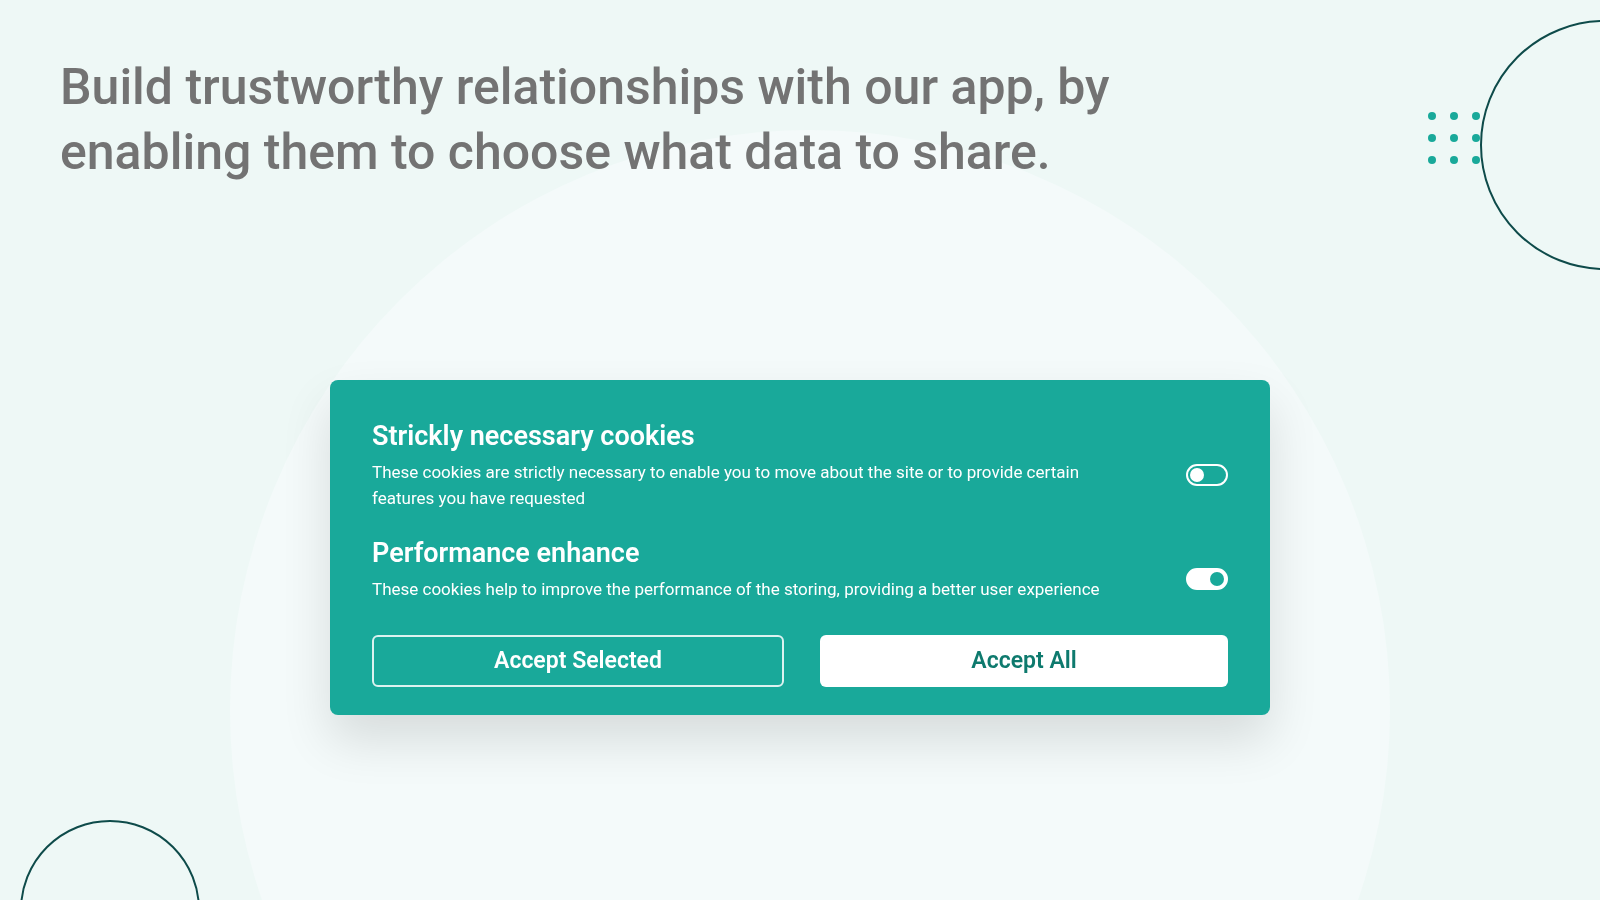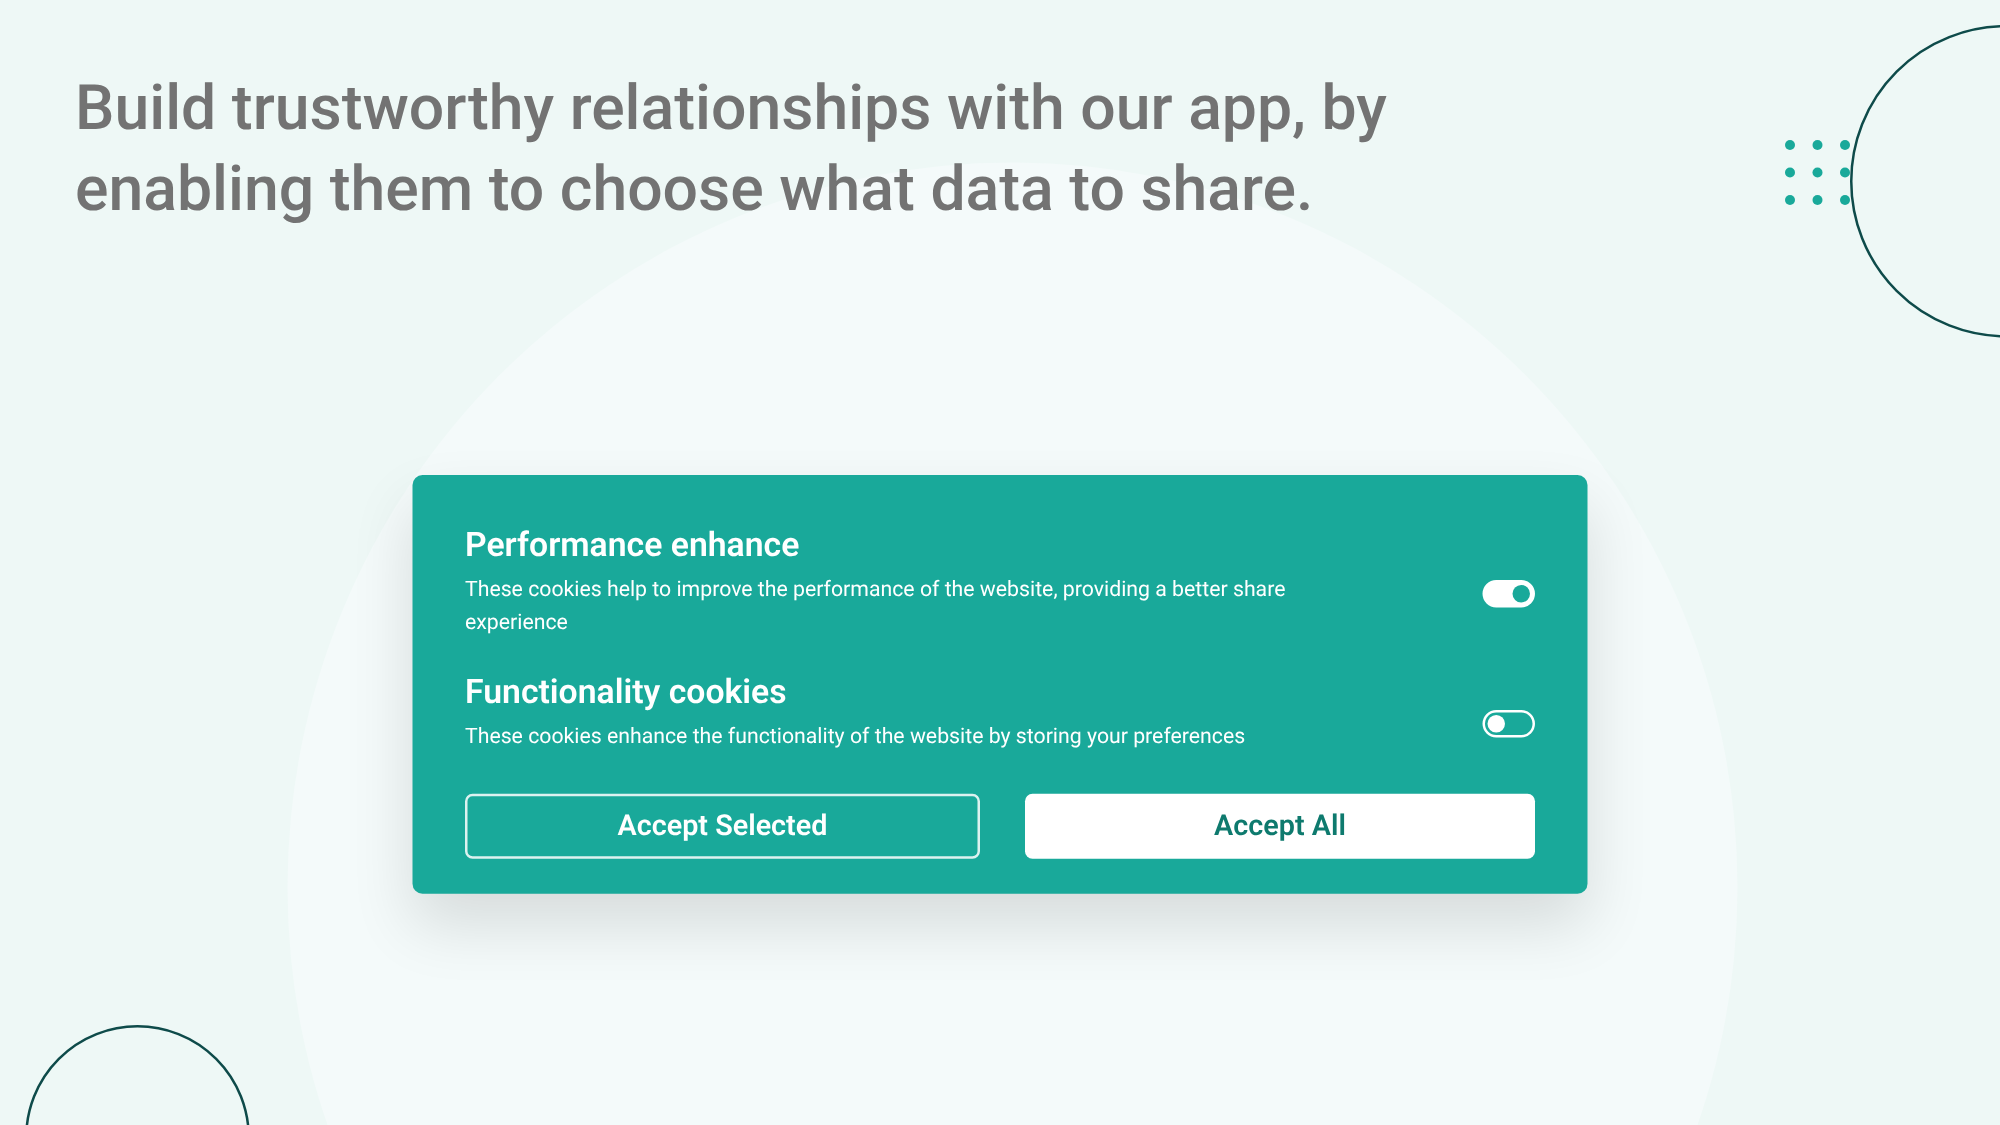--- a/index.html
+++ b/index.html
@@ -181,31 +181,31 @@
     <span></span>
   <span></span>
     <span></span>
     <span></span>
 </div>
 
 <h1 class="headline">Build trustworthy relationships with our app, by enabling them to choose what data to share.</h1>
 
 <div class="cookie-panel">
 
+  <div class="cookie-row">
+    <div class="cookie-title">Strickly necessary cookies</div>
+    <div class="cookie-desc">These cookies are strictly necessary to enable you to move about the site or to provide certain features you have  requested</div>
+    <div class="toggle off"></div>
+  </div>
 
   <div class="cookie-row">
     <div class="cookie-title">Performance enhance</div>
-    <div class="cookie-desc">These cookies help to improve the performance of the website, providing a better share experience</div>
+    <div class="cookie-desc">These cookies help to improve the performance of the storing, providing a better user experience</div>
     <div class="toggle on"></div>
   </div>
 
-  <div class="cookie-row">
-    <div class="cookie-title">Functionality cookies</div>
-    <div class="cookie-desc">These cookies enhance the functionality of the website by storing your preferences</div>
-    <div class="toggle off"></div>
-  </div>
 
   <div class="button-row">
     <div class="btn btn-outline">Accept Selected</div>
     <div class="btn btn-solid">Accept All</div>
   </div>
 
 </div>
 
 </body></html>

